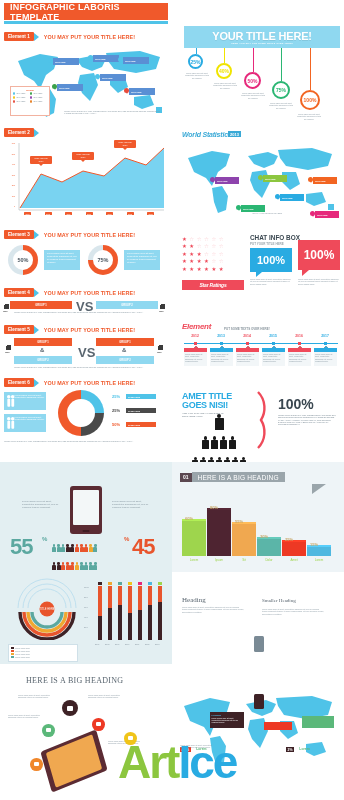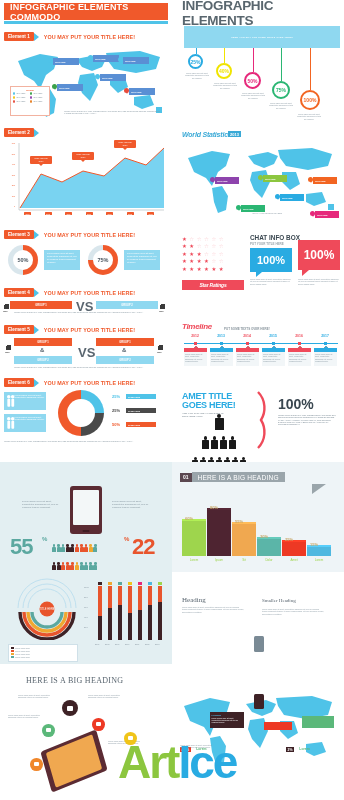--- a/index.html
+++ b/index.html
@@ -168,23 +168,22 @@
   
   .wm { position:absolute; left:118px; top:735px; width:226px; height:62px;
     font-size:46px; font-weight:bold; letter-spacing:-2px; }
   .wm .a { color:#8cc63f; } .wm .b { color:#29abe2; }
 </style>
 </head>
 <body>
 
 <div class="sheet">
 
-  <div class="hdrL">INFOGRAPHIC ELEMENTS COMMODO</div>
+  <div class="hdrL">INFOGRAPHIC LABORIS TEMPLATE</div>
   <div class="hdrL-under"></div>
-  <div class="hdrR">INFOGRAPHIC ELEMENTS</div>
 
   <div class="etag" style="left:4px; top:32px;">
     <div class="pill">Element 1</div>
     <div class="arw"></div>
     <div class="ttl">YOU MAY PUT YOUR TITLE HERE!</div>
   </div>
 
   <div class="map" style="left:10px; top:45px; width:156px; height:75px;">
     <svg viewBox="0 0 156 75">
       <g fill="#4fc3e8">
@@ -417,20 +416,21 @@
       <div class="legpct" style="left:112px;top:394px;color:#4fc3e8;">25%</div>
       <div class="legpill" style="left:126px;top:394px;width:30px;background:#4fc3e8;">NAME HERE</div>
       <div class="legpct" style="left:112px;top:408px;color:#4a4a4a;">25%</div>
       <div class="legpill" style="left:126px;top:408px;width:30px;background:#4a4a4a;">NAME HERE</div>
       <div class="legpct" style="left:112px;top:422px;color:#f0592b;">50%</div>
       <div class="legpill" style="left:126px;top:422px;width:30px;background:#f0592b;">NAME HERE</div>
     </div>
   <div class="micro" style="position:absolute;left:4px;top:440px;width:160px;">LOREM IPSUM DOLOR SIT AMET, CONSECTETUR ADIPISCING ELIT, SED DO EIUSMOD TEMPOR INCIDIDUNT UT LABORE ET DOLORE MAGNA ALIQUA.</div>
 
   <div class="titleband" style="left:184px; top:26px; width:156px; height:22px;">
+    <div class="t1">YOUR TITLE HERE!</div>
     <div class="t2">HERE YOU MAY PUT SOME TEXTS OVER HERE!</div>
   </div>
   <div id="rt-circles">
       <div class="stem" style="left:195.5px;top:48px;height:6px;background:#29abe2;"></div>
       <div class="pcircle" style="left:188px;top:54px;width:15px;height:15px;border:2px solid #29abe2;color:#29abe2;">25%</div>
       <div class="micro" style="position:absolute;left:185px;top:72px;width:24px;text-align:center;">Lorem ipsum dolor sit amet, consectetur adipiscing elit sed do eiusmod.</div>
       <div class="stem" style="left:224px;top:48px;height:15px;background:#f0e400;"></div>
       <div class="pcircle" style="left:216px;top:63px;width:16px;height:16px;border:2px solid #f0e400;color:#f0e400;">40%</div>
       <div class="micro" style="position:absolute;left:213px;top:82px;width:24px;text-align:center;">Lorem ipsum dolor sit amet, consectetur adipiscing elit sed do eiusmod.</div>
       <div class="stem" style="left:252.5px;top:48px;height:24px;background:#e6297b;"></div>
@@ -548,21 +548,21 @@
          border-bottom:5px solid transparent;"></div>
   </div>
   <div class="bubble" style="left:298px;top:240px;width:42px;height:30px;">
     <div class="body ctr" style="background:#ef4a5a;color:#fff;font-size:12px;font-weight:bold;">100%</div>
     <div class="tail" style="left:4px;bottom:-6px;border-left:7px solid #ef4a5a;
          border-bottom:6px solid transparent;"></div>
   </div>
   <div class="micro" style="position:absolute;left:250px;top:278px;width:42px;">Lorem ipsum dolor sit amet, consectetur adipiscing elit, sed do eiusmod tempor incididunt ut labore et dolore magna aliqua.</div>
   <div class="micro" style="position:absolute;left:298px;top:278px;width:42px;">Lorem ipsum dolor sit amet, consectetur adipiscing elit, sed do eiusmod tempor incididunt ut labore et dolore magna aliqua.</div>
 
-  <div class="tlttl" style="left:182px; top:322px;">Timeline</div>
+  <div class="tlttl" style="left:182px; top:322px;">Element</div>
   <div style="position:absolute;left:224px;top:327px;font-size:3px;font-weight:bold;color:#8a969e;">PUT SOME TEXTS OVER HERE!</div>
   <div style="position:absolute;left:184px;top:343px;width:154px;height:.8px;background:#29abe2;"></div>
   <div id="tl-years">
       <div class="tlyear" style="left:184px;top:334px;width:22px;color:#ef4a5a;">2012</div>
       <div style="position:absolute;left:194px;top:341.5px;width:3px;height:3px;background:#ef4a5a;"></div>
       <div class="tlyear" style="left:210px;top:334px;width:22px;color:#29abe2;">2013</div>
       <div style="position:absolute;left:220px;top:341.5px;width:3px;height:3px;background:#29abe2;"></div>
       <div class="tlyear" style="left:236px;top:334px;width:22px;color:#ef4a5a;">2014</div>
       <div style="position:absolute;left:246px;top:341.5px;width:3px;height:3px;background:#ef4a5a;"></div>
       <div class="tlyear" style="left:262px;top:334px;width:22px;color:#29abe2;">2015</div>
@@ -600,21 +600,21 @@
       <div style="position:absolute;left:297.5px;top:346px;width:0;height:0;border-left:2px solid transparent;border-right:2px solid transparent;border-bottom:2px solid #ef4a5a;"></div>
       <div class="tlcard" style="left:314px;top:348px;width:23px;">
         <div class="top" style="background: rgb(41, 171, 226); --c: #29abe2;"></div>
         <div class="micro" style="background:#f2f6f8;padding:1px;height:14px;overflow:hidden;">Lorem ipsum dolor sit amet, consectetur adipiscing elit, sed do eiusmod tempor.</div>
       </div>
       <div style="position:absolute;left:323.5px;top:346px;width:0;height:0;border-left:2px solid transparent;border-right:2px solid transparent;border-bottom:2px solid #29abe2;"></div>
     </div>
 
   <div style="position:absolute;left:182px;top:392px;">
     <div style="font-size:9px;font-weight:bold;color:#29abe2;letter-spacing:-.3px;line-height:9px;">AMET TITLE</div>
-    <div style="font-size:9px;font-weight:bold;color:#29abe2;letter-spacing:-.3px;line-height:9px;">GOES HERE!</div>
+    <div style="font-size:9px;font-weight:bold;color:#29abe2;letter-spacing:-.3px;line-height:9px;">GOES NISI!</div>
     <div style="font-size:2.4px;font-weight:bold;color:#8a969e;margin-top:2px;width:48px;">AND YOU CAN ADD A LITTLE BIT OF TEXT HERE ALSO</div>
   </div>
 
   <div id="ytb-people" style="position:absolute;left:182px;top:412px;width:74px;">
       <div style="text-align:center;"><span class="person" style="margin:0 1px;display:inline-block;vertical-align:bottom;"><span class="h" style="display:block;width:4.5px;height:4.5px;background:#1a1a1a;margin:0 auto;"></span><span class="b" style="display:block;width:9px;height:11.700000000000001px;background:#1a1a1a;"></span></span></div>
       <div style="text-align:center;margin-top:1px;"><span class="person" style="margin:0 1px;display:inline-block;vertical-align:bottom;"><span class="h" style="display:block;width:3.5px;height:3.5px;background:#1a1a1a;margin:0 auto;"></span><span class="b" style="display:block;width:7px;height:9.1px;background:#1a1a1a;"></span></span><span class="person" style="margin:0 1px;display:inline-block;vertical-align:bottom;"><span class="h" style="display:block;width:3.5px;height:3.5px;background:#1a1a1a;margin:0 auto;"></span><span class="b" style="display:block;width:7px;height:9.1px;background:#1a1a1a;"></span></span><span class="person" style="margin:0 1px;display:inline-block;vertical-align:bottom;"><span class="h" style="display:block;width:3.5px;height:3.5px;background:#1a1a1a;margin:0 auto;"></span><span class="b" style="display:block;width:7px;height:9.1px;background:#1a1a1a;"></span></span><span class="person" style="margin:0 1px;display:inline-block;vertical-align:bottom;"><span class="h" style="display:block;width:3.5px;height:3.5px;background:#1a1a1a;margin:0 auto;"></span><span class="b" style="display:block;width:7px;height:9.1px;background:#1a1a1a;"></span></span></div>
       <div style="text-align:center;margin-top:1px;"><span class="person" style="margin:0 1px;display:inline-block;vertical-align:bottom;"><span class="h" style="display:block;width:3px;height:3px;background:#1a1a1a;margin:0 auto;"></span><span class="b" style="display:block;width:6px;height:7.800000000000001px;background:#1a1a1a;"></span></span><span class="person" style="margin:0 1px;display:inline-block;vertical-align:bottom;"><span class="h" style="display:block;width:3px;height:3px;background:#1a1a1a;margin:0 auto;"></span><span class="b" style="display:block;width:6px;height:7.800000000000001px;background:#1a1a1a;"></span></span><span class="person" style="margin:0 1px;display:inline-block;vertical-align:bottom;"><span class="h" style="display:block;width:3px;height:3px;background:#1a1a1a;margin:0 auto;"></span><span class="b" style="display:block;width:6px;height:7.800000000000001px;background:#1a1a1a;"></span></span><span class="person" style="margin:0 1px;display:inline-block;vertical-align:bottom;"><span class="h" style="display:block;width:3px;height:3px;background:#1a1a1a;margin:0 auto;"></span><span class="b" style="display:block;width:6px;height:7.800000000000001px;background:#1a1a1a;"></span></span><span class="person" style="margin:0 1px;display:inline-block;vertical-align:bottom;"><span class="h" style="display:block;width:3px;height:3px;background:#1a1a1a;margin:0 auto;"></span><span class="b" style="display:block;width:6px;height:7.800000000000001px;background:#1a1a1a;"></span></span><span class="person" style="margin:0 1px;display:inline-block;vertical-align:bottom;"><span class="h" style="display:block;width:3px;height:3px;background:#1a1a1a;margin:0 auto;"></span><span class="b" style="display:block;width:6px;height:7.800000000000001px;background:#1a1a1a;"></span></span><span class="person" style="margin:0 1px;display:inline-block;vertical-align:bottom;"><span class="h" style="display:block;width:3px;height:3px;background:#1a1a1a;margin:0 auto;"></span><span class="b" style="display:block;width:6px;height:7.800000000000001px;background:#1a1a1a;"></span></span></div>
     </div>
 
   <svg style="position:absolute;left:256px;top:390px;width:14px;height:60px;" viewBox="0 0 14 60">
@@ -674,21 +674,21 @@
 
   <div class="panelA" style="left:0px; top:462px; width:172px; height:110px;"></div>
   <div class="phone" style="left:70px; top:486px; width:32px; height:48px;">
     <div class="scr"></div>
     <div class="btn"></div>
   </div>
   <div class="tiny" style="position:absolute;left:22px;top:500px;width:38px;">Lorem ipsum dolor sit amet, consectetur adipiscing elit, sed do eiusmod tempor incididunt.</div>
   <div class="tiny" style="position:absolute;left:112px;top:500px;width:38px;">Lorem ipsum dolor sit amet, consectetur adipiscing elit, sed do eiusmod tempor incididunt.</div>
   <div class="bignum" style="left:10px; top:534px; color:#5ba8a0;">55</div>
   <div style="position:absolute;left:42px;top:536px;font-size:6px;font-weight:bold;color:#5ba8a0;">%</div>
-  <div class="bignum" style="left:132px; top:534px; color:#e8552d;">22</div>
+  <div class="bignum" style="left:132px; top:534px; color:#e8552d;">45</div>
   <div style="position:absolute;left:124px;top:536px;font-size:6px;font-weight:bold;color:#e8552d;">%</div>
   <div id="ms-people" style="position:absolute;left:52px;top:538px;width:70px;">
       <div style="white-space:nowrap;"><span style="display:inline-block;margin-right:.6px;"><span style="display:block;width:2.6px;height:2.6px;border-radius:50%;background:#5ba8a0;margin:0 auto;"></span><span style="display:block;width:4px;height:5px;background:#5ba8a0;border-radius:1px 1px 0 0;"></span></span><span style="display:inline-block;margin-right:.6px;"><span style="display:block;width:2.6px;height:2.6px;border-radius:50%;background:#5ba8a0;margin:0 auto;"></span><span style="display:block;width:4px;height:5px;background:#5ba8a0;border-radius:1px 1px 0 0;"></span></span><span style="display:inline-block;margin-right:.6px;"><span style="display:block;width:2.6px;height:2.6px;border-radius:50%;background:#5ba8a0;margin:0 auto;"></span><span style="display:block;width:4px;height:5px;background:#5ba8a0;border-radius:1px 1px 0 0;"></span></span><span style="display:inline-block;margin-right:.6px;"><span style="display:block;width:2.6px;height:2.6px;border-radius:50%;background:#3e2226;margin:0 auto;"></span><span style="display:block;width:4px;height:5px;background:#3e2226;border-radius:1px 1px 0 0;"></span></span><span style="display:inline-block;margin-right:.6px;"><span style="display:block;width:2.6px;height:2.6px;border-radius:50%;background:#3e2226;margin:0 auto;"></span><span style="display:block;width:4px;height:5px;background:#3e2226;border-radius:1px 1px 0 0;"></span></span><span style="display:inline-block;margin-right:.6px;"><span style="display:block;width:2.6px;height:2.6px;border-radius:50%;background:#e8552d;margin:0 auto;"></span><span style="display:block;width:4px;height:5px;background:#e8552d;border-radius:1px 1px 0 0;"></span></span><span style="display:inline-block;margin-right:.6px;"><span style="display:block;width:2.6px;height:2.6px;border-radius:50%;background:#e8552d;margin:0 auto;"></span><span style="display:block;width:4px;height:5px;background:#e8552d;border-radius:1px 1px 0 0;"></span></span><span style="display:inline-block;margin-right:.6px;"><span style="display:block;width:2.6px;height:2.6px;border-radius:50%;background:#e8552d;margin:0 auto;"></span><span style="display:block;width:4px;height:5px;background:#e8552d;border-radius:1px 1px 0 0;"></span></span><span style="display:inline-block;margin-right:.6px;"><span style="display:block;width:2.6px;height:2.6px;border-radius:50%;background:#f0a830;margin:0 auto;"></span><span style="display:block;width:4px;height:5px;background:#f0a830;border-radius:1px 1px 0 0;"></span></span><span style="display:inline-block;margin-right:.6px;"><span style="display:block;width:2.6px;height:2.6px;border-radius:50%;background:#5ba8a0;margin:0 auto;"></span><span style="display:block;width:4px;height:5px;background:#5ba8a0;border-radius:1px 1px 0 0;"></span></span></div>
       <div style="white-space:nowrap;"><span style="display:inline-block;margin-right:.6px;"><span style="display:block;width:2.6px;height:2.6px;border-radius:50%;background:#3e2226;margin:0 auto;"></span><span style="display:block;width:4px;height:5px;background:#3e2226;border-radius:1px 1px 0 0;"></span></span><span style="display:inline-block;margin-right:.6px;"><span style="display:block;width:2.6px;height:2.6px;border-radius:50%;background:#3e2226;margin:0 auto;"></span><span style="display:block;width:4px;height:5px;background:#3e2226;border-radius:1px 1px 0 0;"></span></span><span style="display:inline-block;margin-right:.6px;"><span style="display:block;width:2.6px;height:2.6px;border-radius:50%;background:#e8552d;margin:0 auto;"></span><span style="display:block;width:4px;height:5px;background:#e8552d;border-radius:1px 1px 0 0;"></span></span><span style="display:inline-block;margin-right:.6px;"><span style="display:block;width:2.6px;height:2.6px;border-radius:50%;background:#e8552d;margin:0 auto;"></span><span style="display:block;width:4px;height:5px;background:#e8552d;border-radius:1px 1px 0 0;"></span></span><span style="display:inline-block;margin-right:.6px;"><span style="display:block;width:2.6px;height:2.6px;border-radius:50%;background:#e8552d;margin:0 auto;"></span><span style="display:block;width:4px;height:5px;background:#e8552d;border-radius:1px 1px 0 0;"></span></span><span style="display:inline-block;margin-right:.6px;"><span style="display:block;width:2.6px;height:2.6px;border-radius:50%;background:#f0a830;margin:0 auto;"></span><span style="display:block;width:4px;height:5px;background:#f0a830;border-radius:1px 1px 0 0;"></span></span><span style="display:inline-block;margin-right:.6px;"><span style="display:block;width:2.6px;height:2.6px;border-radius:50%;background:#5ba8a0;margin:0 auto;"></span><span style="display:block;width:4px;height:5px;background:#5ba8a0;border-radius:1px 1px 0 0;"></span></span><span style="display:inline-block;margin-right:.6px;"><span style="display:block;width:2.6px;height:2.6px;border-radius:50%;background:#5ba8a0;margin:0 auto;"></span><span style="display:block;width:4px;height:5px;background:#5ba8a0;border-radius:1px 1px 0 0;"></span></span><span style="display:inline-block;margin-right:.6px;"><span style="display:block;width:2.6px;height:2.6px;border-radius:50%;background:#5ba8a0;margin:0 auto;"></span><span style="display:block;width:4px;height:5px;background:#5ba8a0;border-radius:1px 1px 0 0;"></span></span><span style="display:inline-block;margin-right:.6px;"><span style="display:block;width:2.6px;height:2.6px;border-radius:50%;background:#5ba8a0;margin:0 auto;"></span><span style="display:block;width:4px;height:5px;background:#5ba8a0;border-radius:1px 1px 0 0;"></span></span></div>
     </div>
 
   <div class="panelA" style="left:0px; top:572px; width:172px; height:92px;"></div>
   <svg class="arcs" style="left:14px; top:578px; width:66px; height:62px;" viewBox="0 0 66 62">
     <g fill="none" stroke-linecap="butt">
       <path d="M6 34 A27 27 0 0 0 60 34" stroke="#3e2226" stroke-width="3.4"></path>

